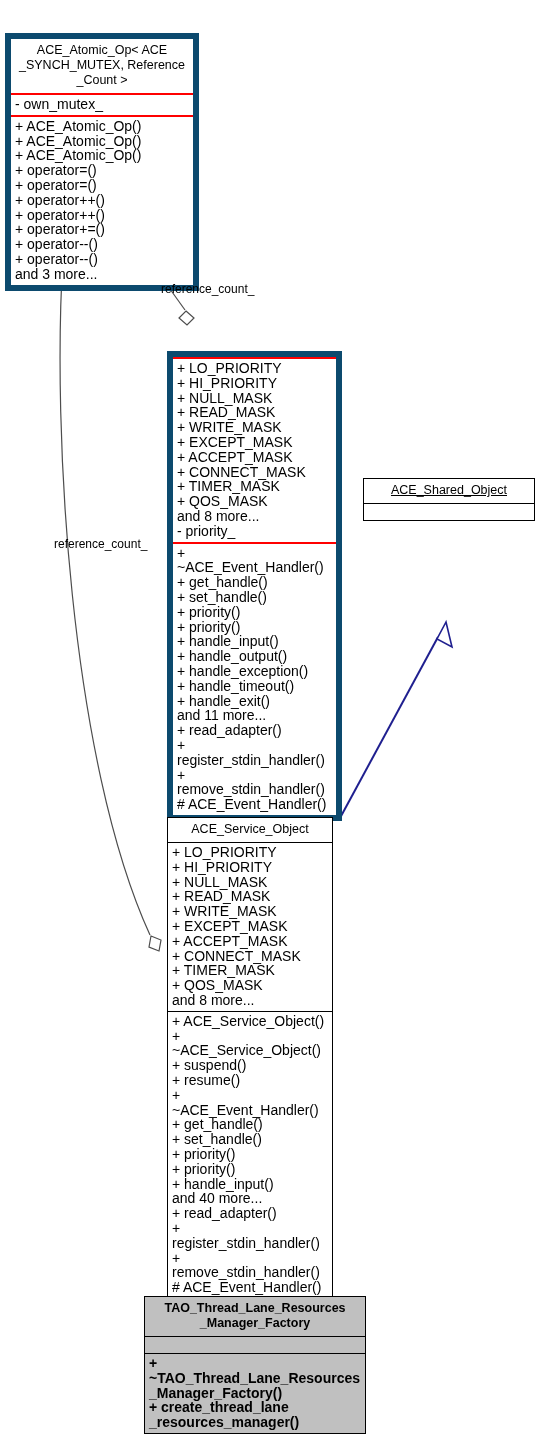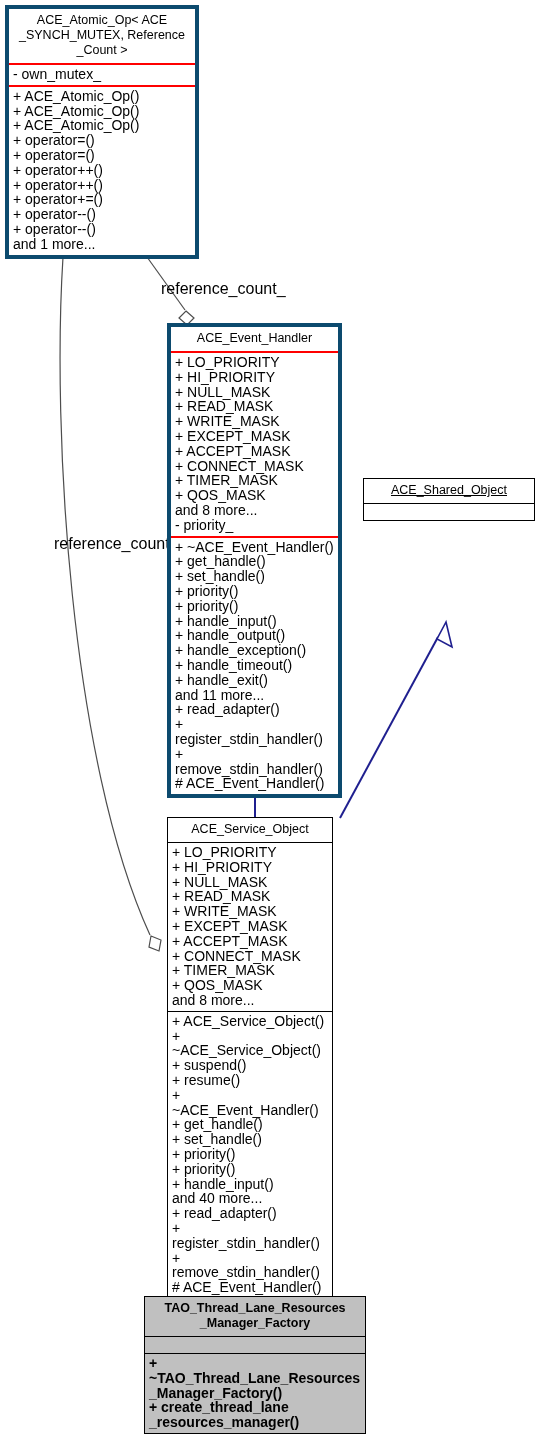--- a/index.html
+++ b/index.html
@@ -27,21 +27,22 @@
     height: 1440px;
     pointer-events: none;
   }
   .uml-box {
     position: absolute;
     box-sizing: border-box;
     background: #ffffff;
     border: 1px solid #000000;
   }
   .uml-box.red {
-    border: 4px solid #0c4a6e;
+    border: 6px solid #0c4a6e;
+    margin-top: 28px;
   }
   .uml-box.gray {
     background: #c0c0c0;
     border: 1px solid #000000;
     font-weight: bold;
   }
   .compartment {
     box-sizing: border-box;
     padding: 2px 4px 3px 4px;
   }
@@ -61,21 +62,21 @@
   }
   .member {
     font-size: 14px;
     line-height: 14.8px;
     color: #000000;
     white-space: pre-line;
     text-indent: 0;
   }
   .edge-label {
     position: absolute;
-    font-size: 16px;
+    font-size: 12px;
     line-height: 14px;
     color: #000000;
     white-space: nowrap;
   }
 </style>
 </head>
 <body>
 
 <div id="diagram">
 
@@ -115,28 +116,27 @@
     <div class="compartment divider member">+ ACE_Atomic_Op()
 + ACE_Atomic_Op()
 + ACE_Atomic_Op()
 + operator=()
 + operator=()
 + operator++()
 + operator++()
 + operator+=()
 + operator--()
 + operator--()
-and 1 more...</div>
+and 3 more...</div>
   </div>
 
   <div class="edge-label" style="left:161px; top:282px;">reference_count_</div>
   <div class="edge-label" style="left:54px; top:537px;">reference_count_</div>
 
   <div class="uml-box red" style="left:167px; top:323px; width:175px;">
-    <div class="compartment cls-title">ACE_Event_Handler</div>
     <div class="compartment divider member">+ LO_PRIORITY
 + HI_PRIORITY
 + NULL_MASK
 + READ_MASK
 + WRITE_MASK
 + EXCEPT_MASK
 + ACCEPT_MASK
 + CONNECT_MASK
 + TIMER_MASK
 + QOS_MASK

